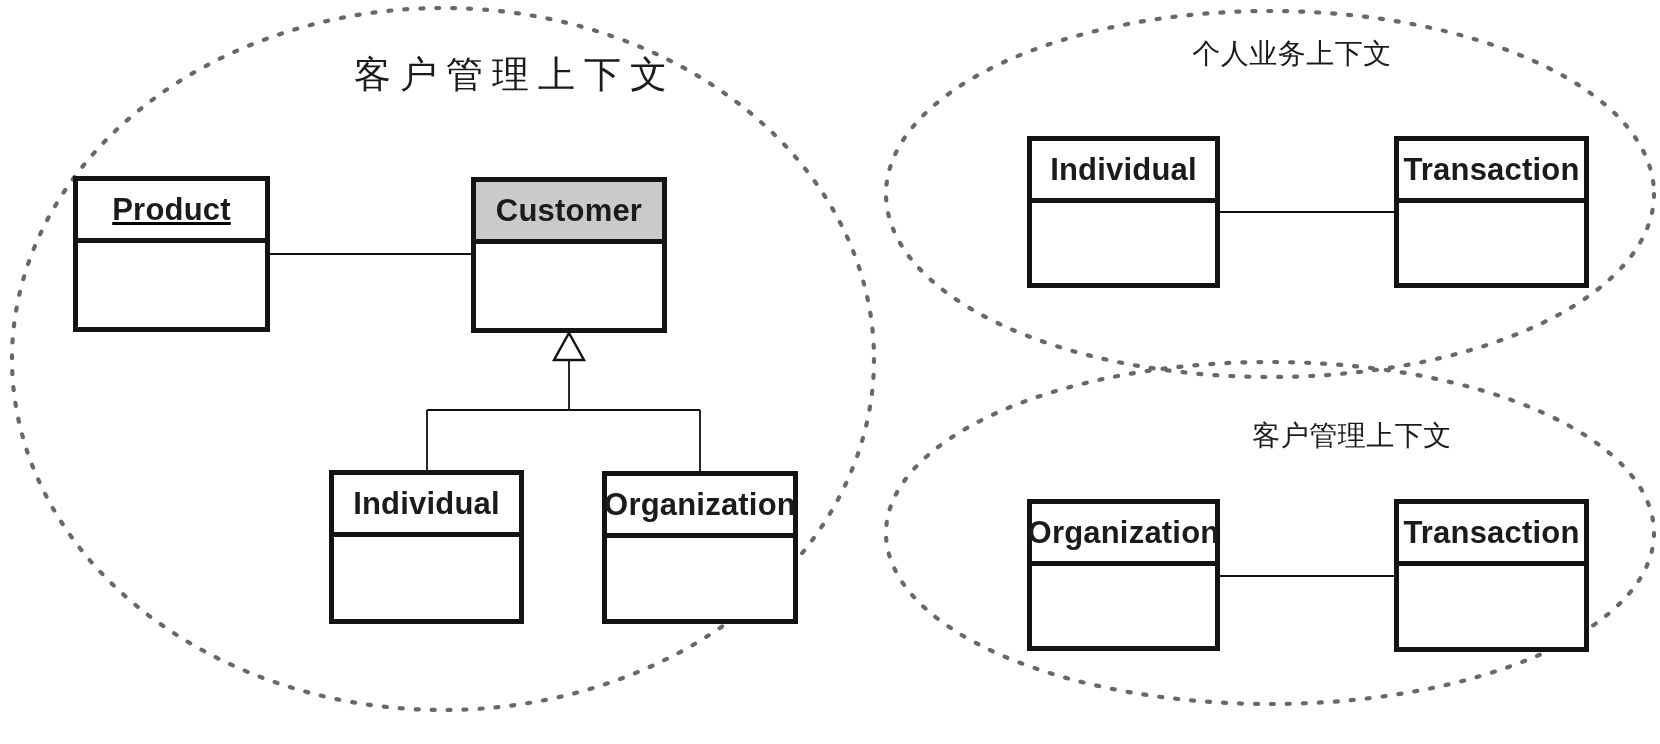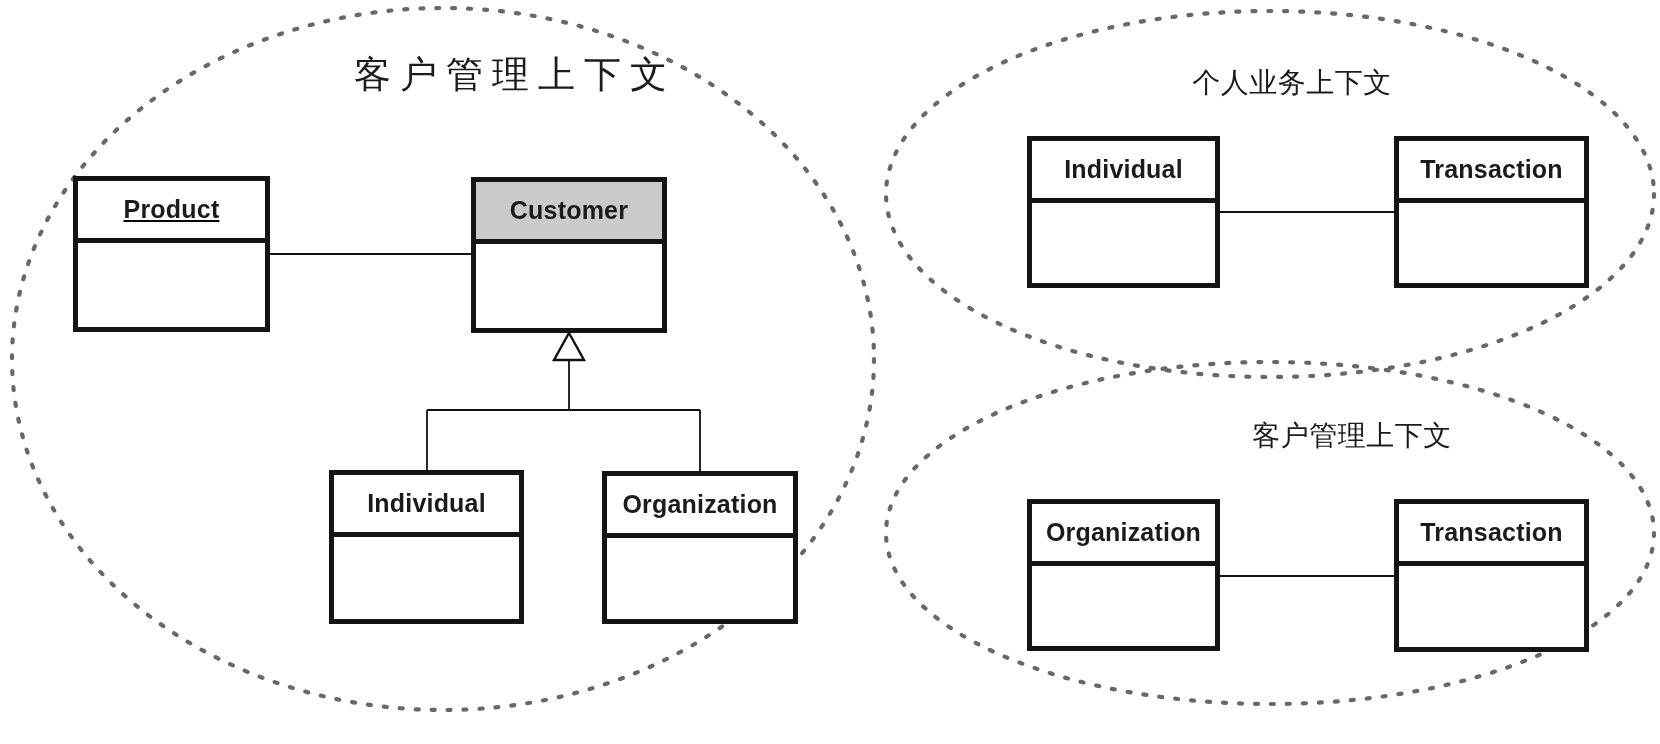--- a/index.html
+++ b/index.html
@@ -61,21 +61,21 @@
     border-bottom: 5px solid var(--box-border);
     display: flex;
     align-items: center;
     justify-content: center;
     background: var(--box-fill);
   }
   .uml-box-header.highlighted {
     background: var(--customer-header-fill);
   }
   .uml-class-name {
-    font-size: 25px;
+    font-size: 31px;
     font-weight: bold;
     color: var(--text);
     letter-spacing: 0.2px;
   }
   .uml-box-body {
     flex: 1;
     background: var(--box-fill);
   }
   .context-title {
     position: absolute;
@@ -108,21 +108,21 @@
     <path class="gen-line" d="M569,360 L569,410 M427,410 L700,410 M427,410 L427,472 M700,410 L700,473"></path>
     <polygon class="gen-arrowhead" points="569,333 584,360 554,360"></polygon>
 
     <line class="assoc-line" x1="1220" y1="212" x2="1394" y2="212"></line>
 
     <line class="assoc-line" x1="1220" y1="576" x2="1394" y2="576"></line>
   </svg>
 
   <div class="context-title large" style="left:320px; top:50px; width:390px;">客户管理上下文</div>
 
-  <div class="context-title small" style="left:1157px; top:35px; width:270px;margin-top:29px;">个人业务上下文</div>
+  <div class="context-title small" style="left:1157px; top:35px; width:270px;">个人业务上下文</div>
 
   <div class="context-title small" style="left:1217px; top:417px; width:270px;">客户管理上下文</div>
 
   <div class="uml-box" style="left:73px; top:176px; width:197px; height:156px;text-decoration:underline;">
     <div class="uml-box-header">
       <span class="uml-class-name">Product</span>
     </div>
     <div class="uml-box-body"></div>
   </div>
 

